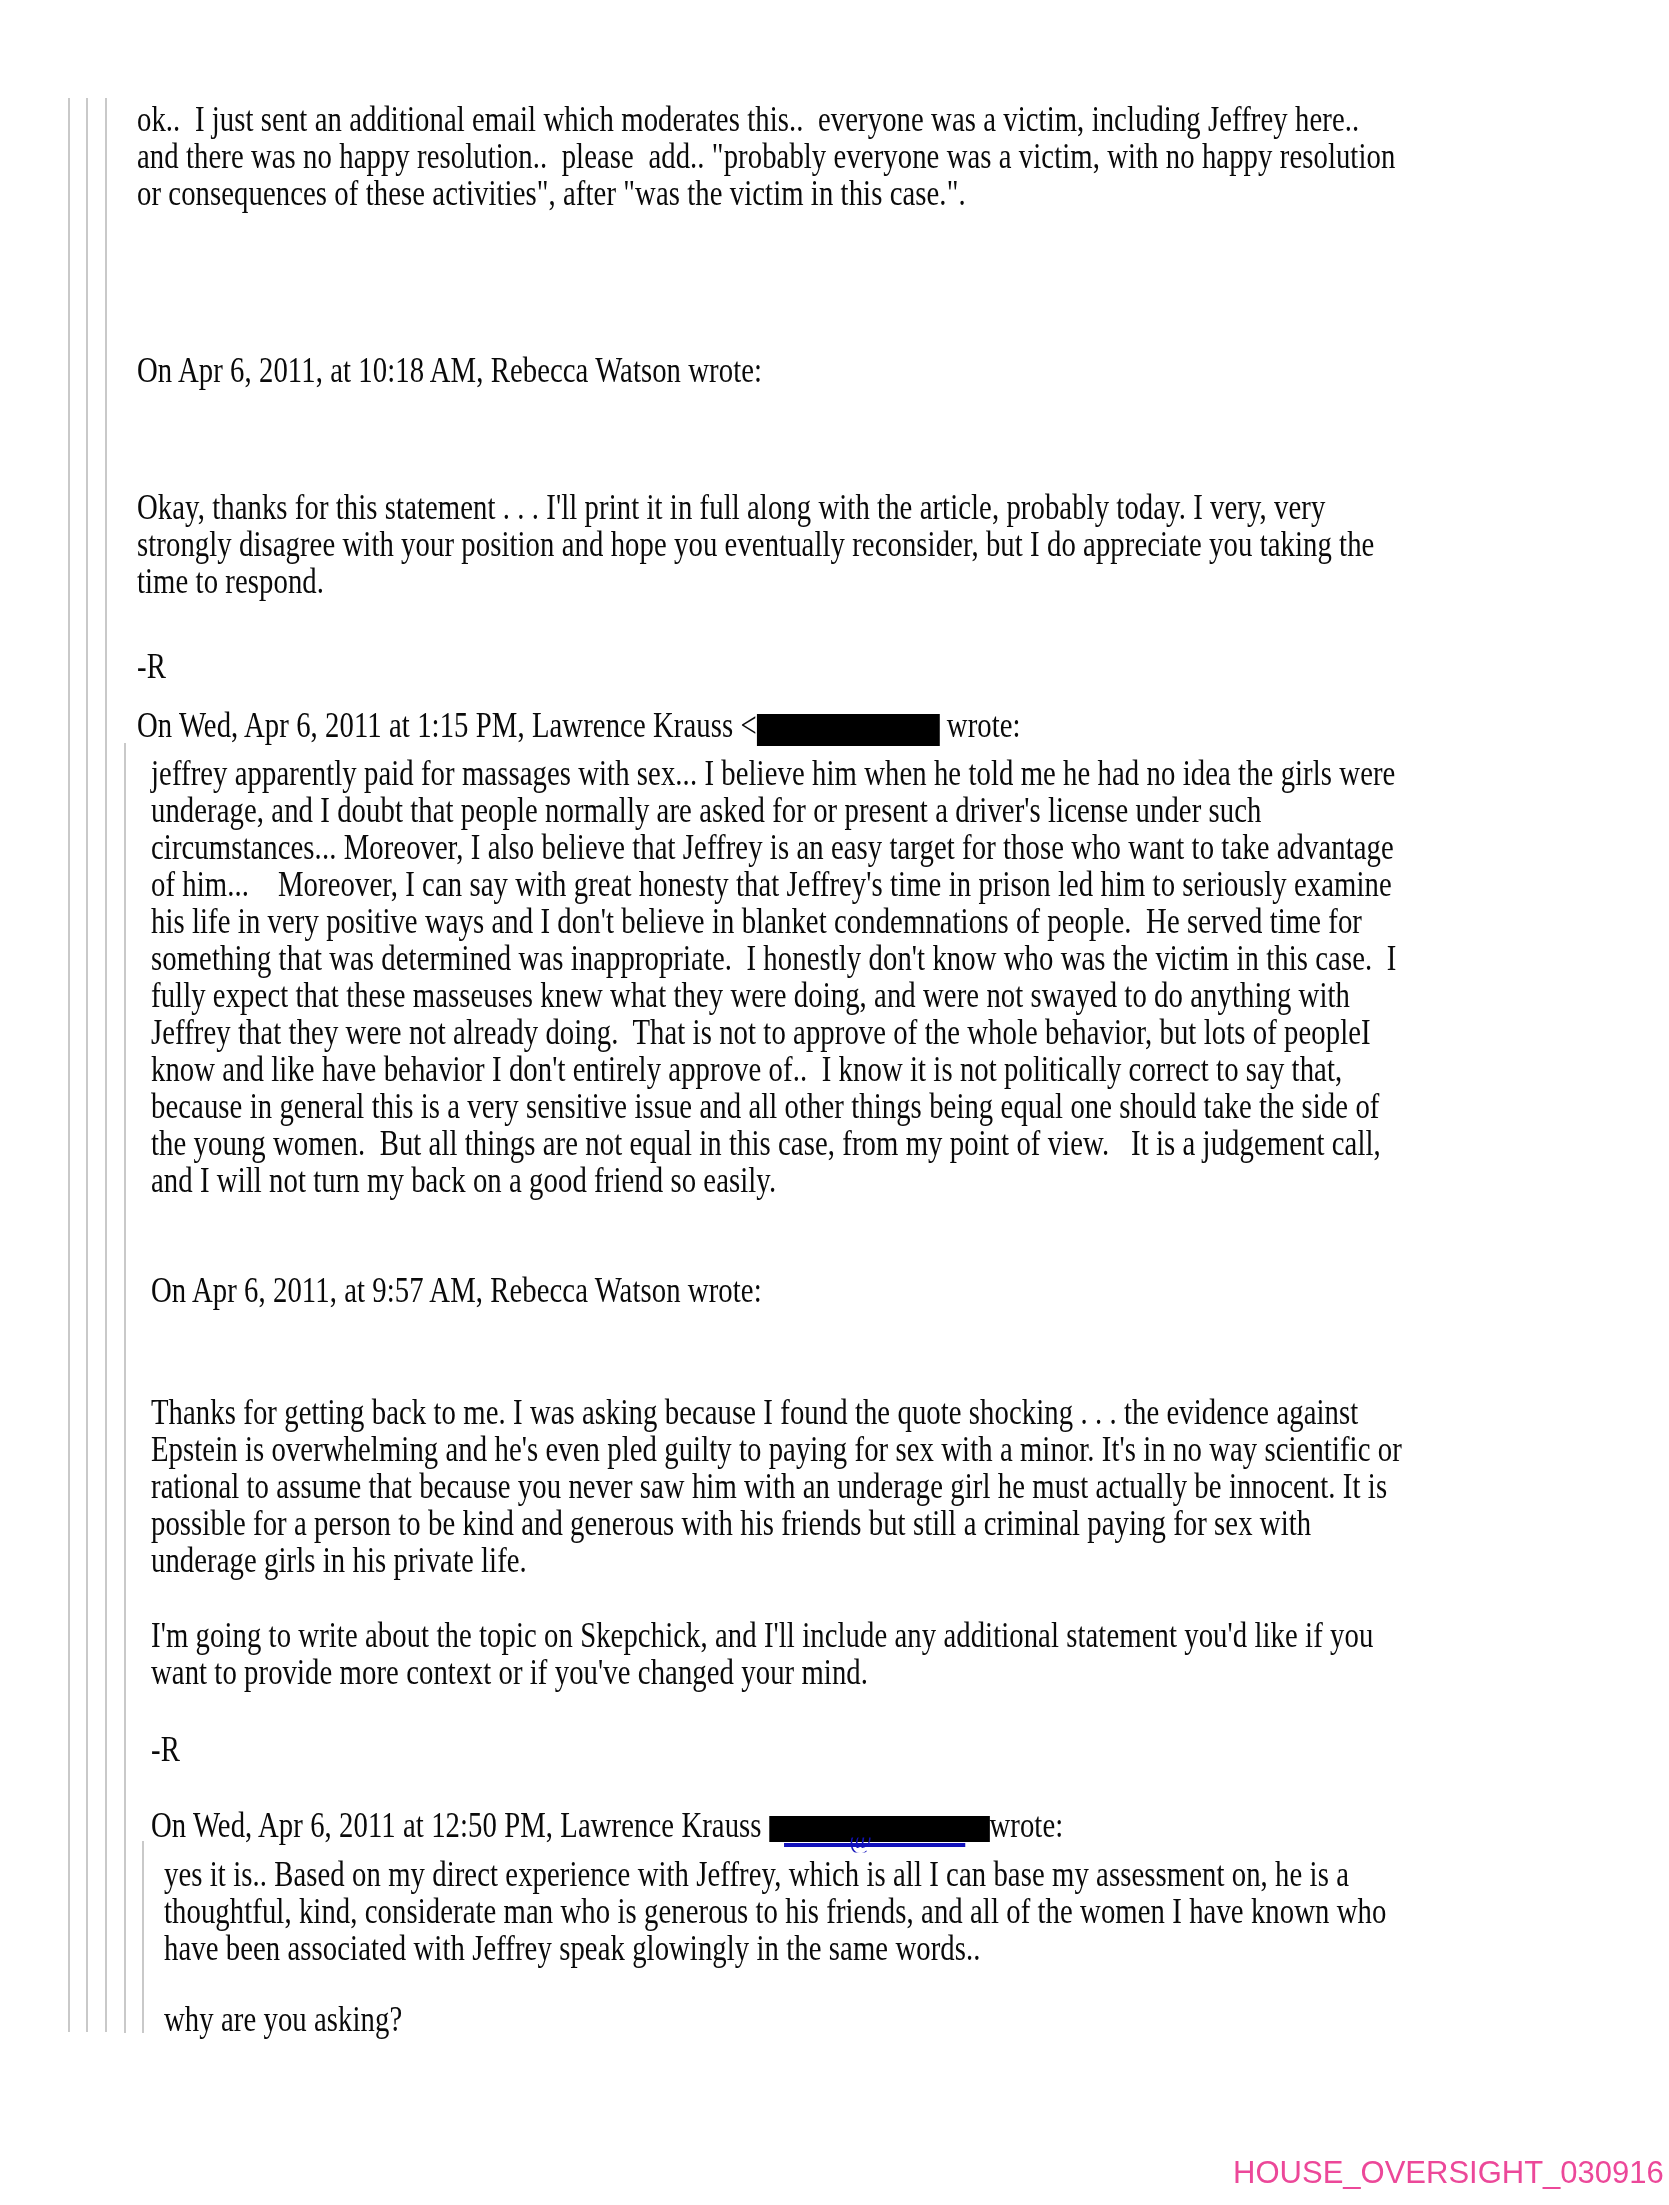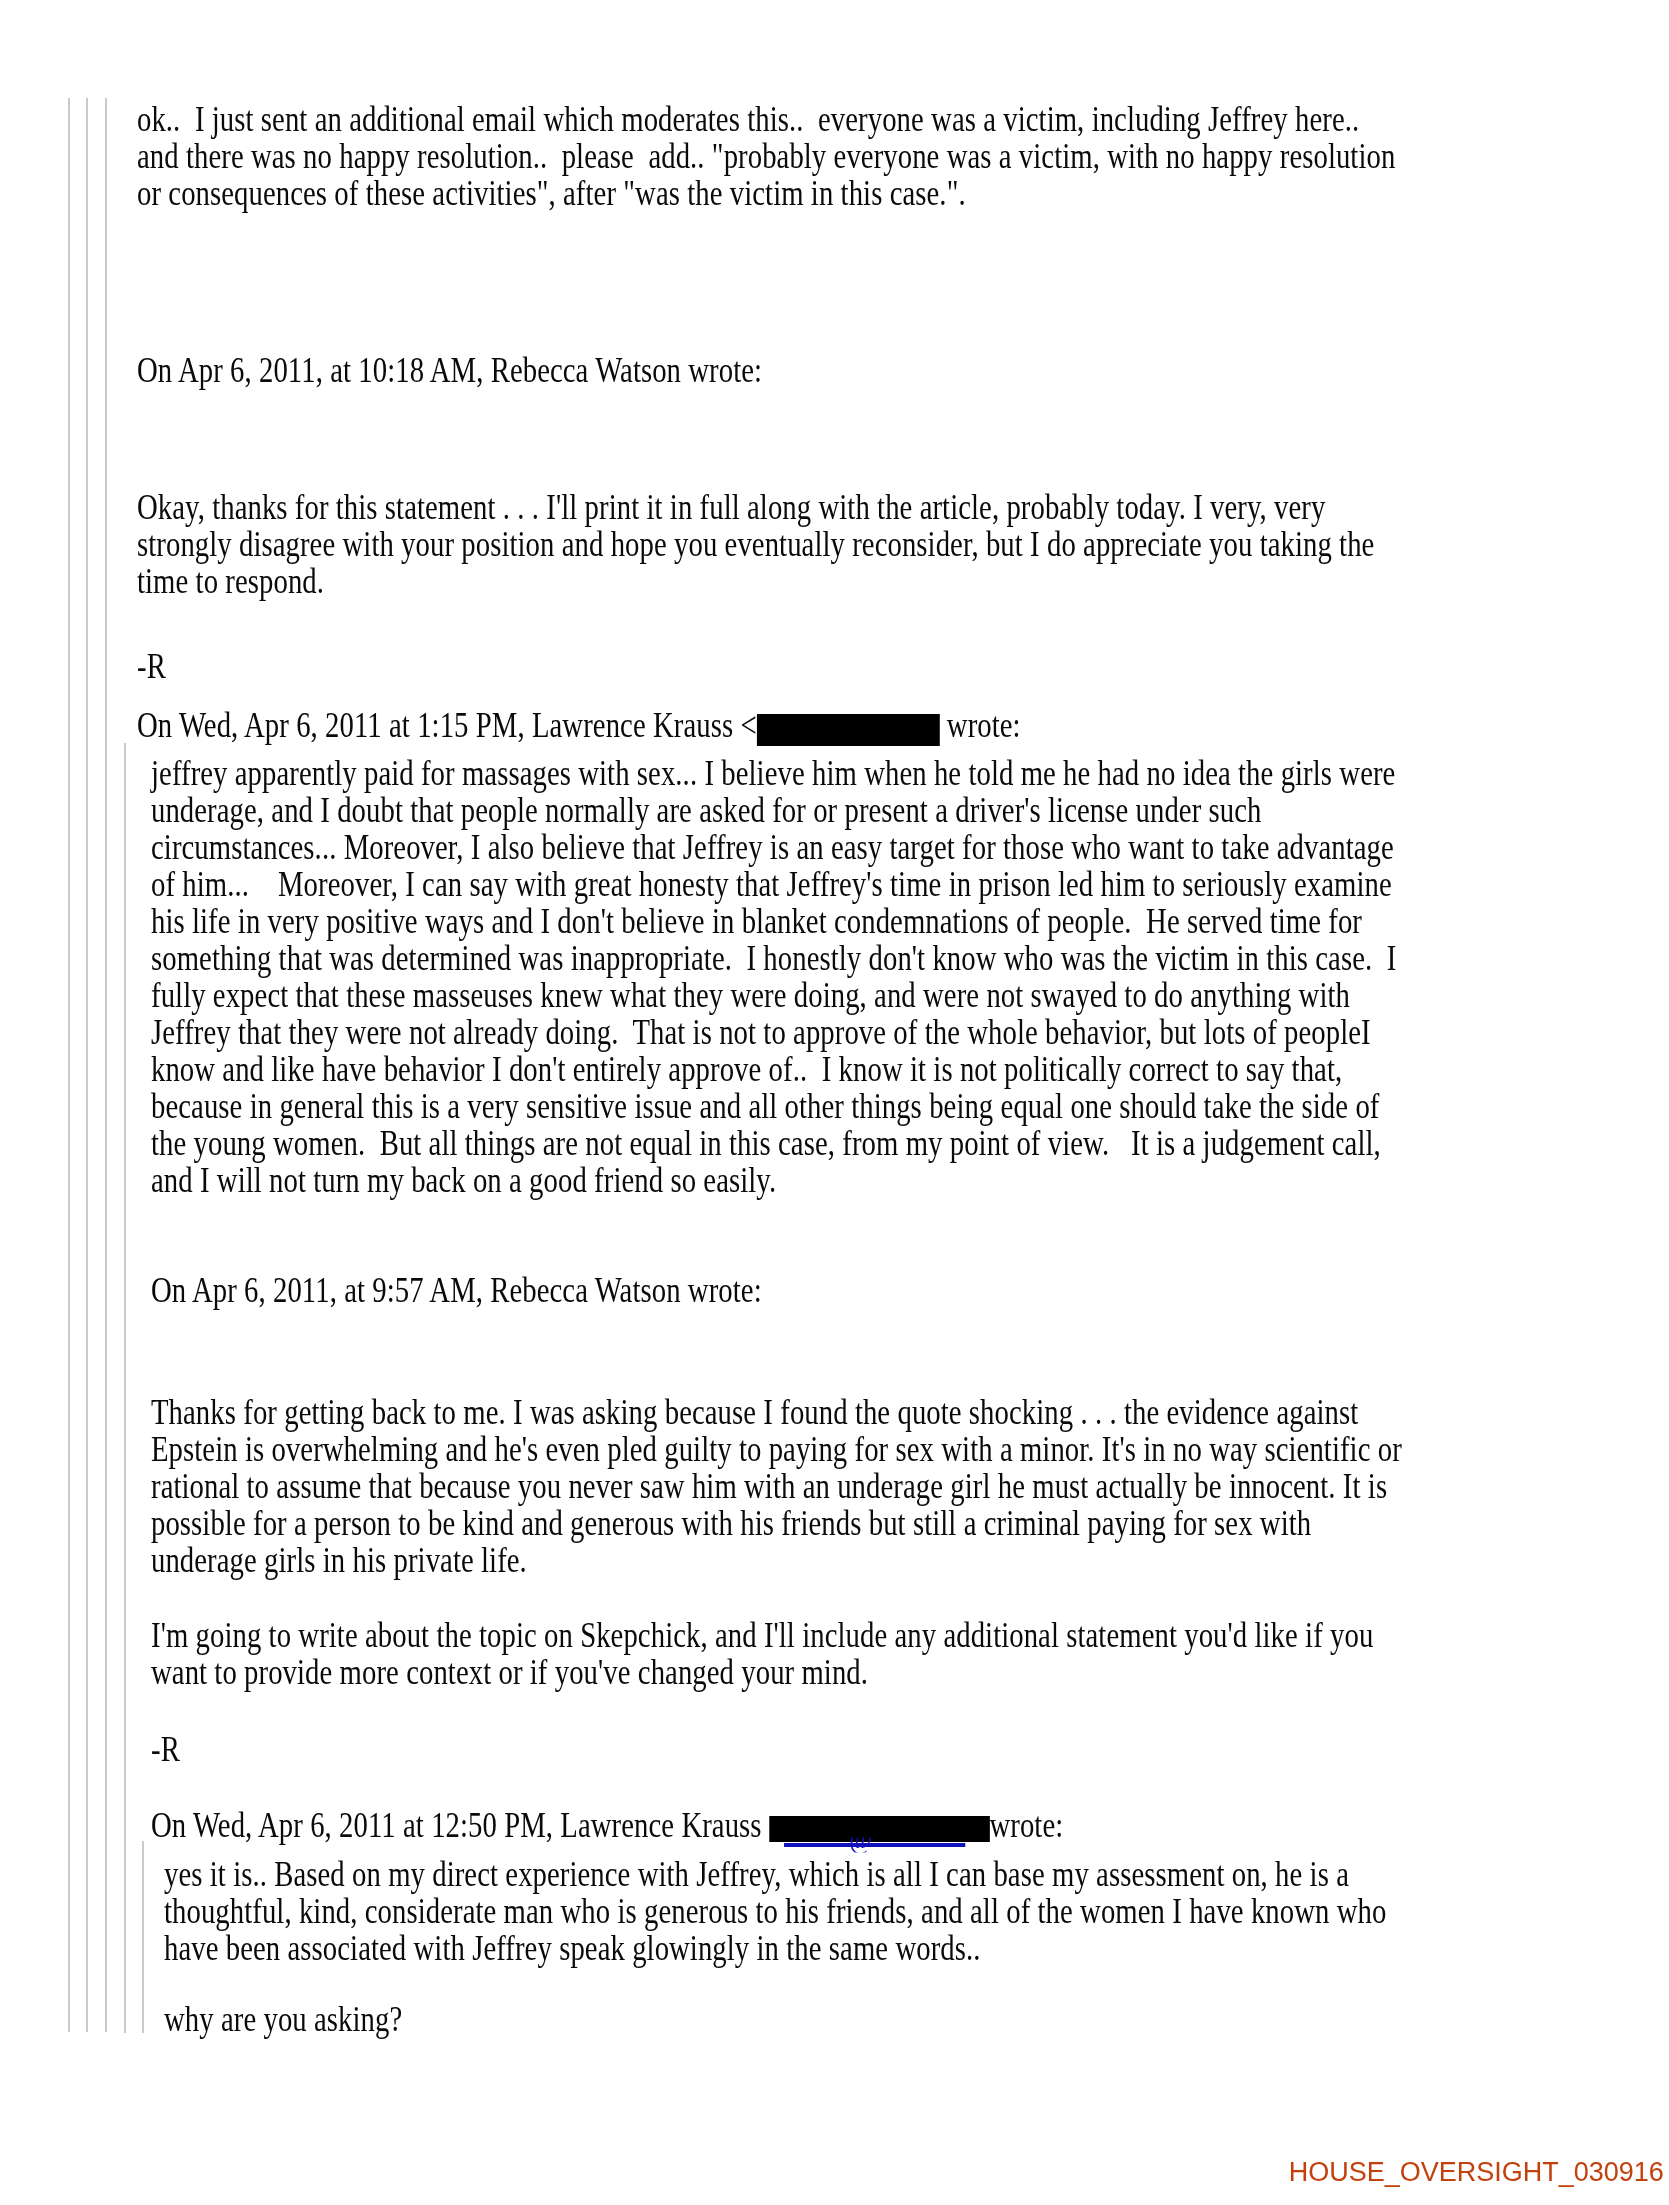--- a/index.html
+++ b/index.html
@@ -47,23 +47,23 @@
   }
   .r2 .peek{
     position:absolute;left:98px;bottom:-11px;
     font-size:30px;line-height:30px;color:var(--link-blue);
     clip-path:inset(50% 0 0 0);
   }
   .footer{
     position:absolute;
     right:5.2px;top:2156px;
     font-family:"Liberation Sans", sans-serif;
-    font-size:27px;line-height:33px;
+    font-size:31px;line-height:33px;
     white-space:pre;
-    color:#c2410c;
+    color:#ec4899;
   }
 </style>
 </head>
 <body>
 
 <div class="qbar" style="left:68px;top:98px;height:1934px;"></div>
 <div class="qbar" style="left:86px;top:98px;height:1934px;"></div>
 <div class="qbar" style="left:105px;top:98px;height:1934px;"></div>
 <div class="qbar" style="left:124px;top:743px;height:1290px;"></div>
 <div class="qbar" style="left:142px;top:1841px;height:192px;"></div>

